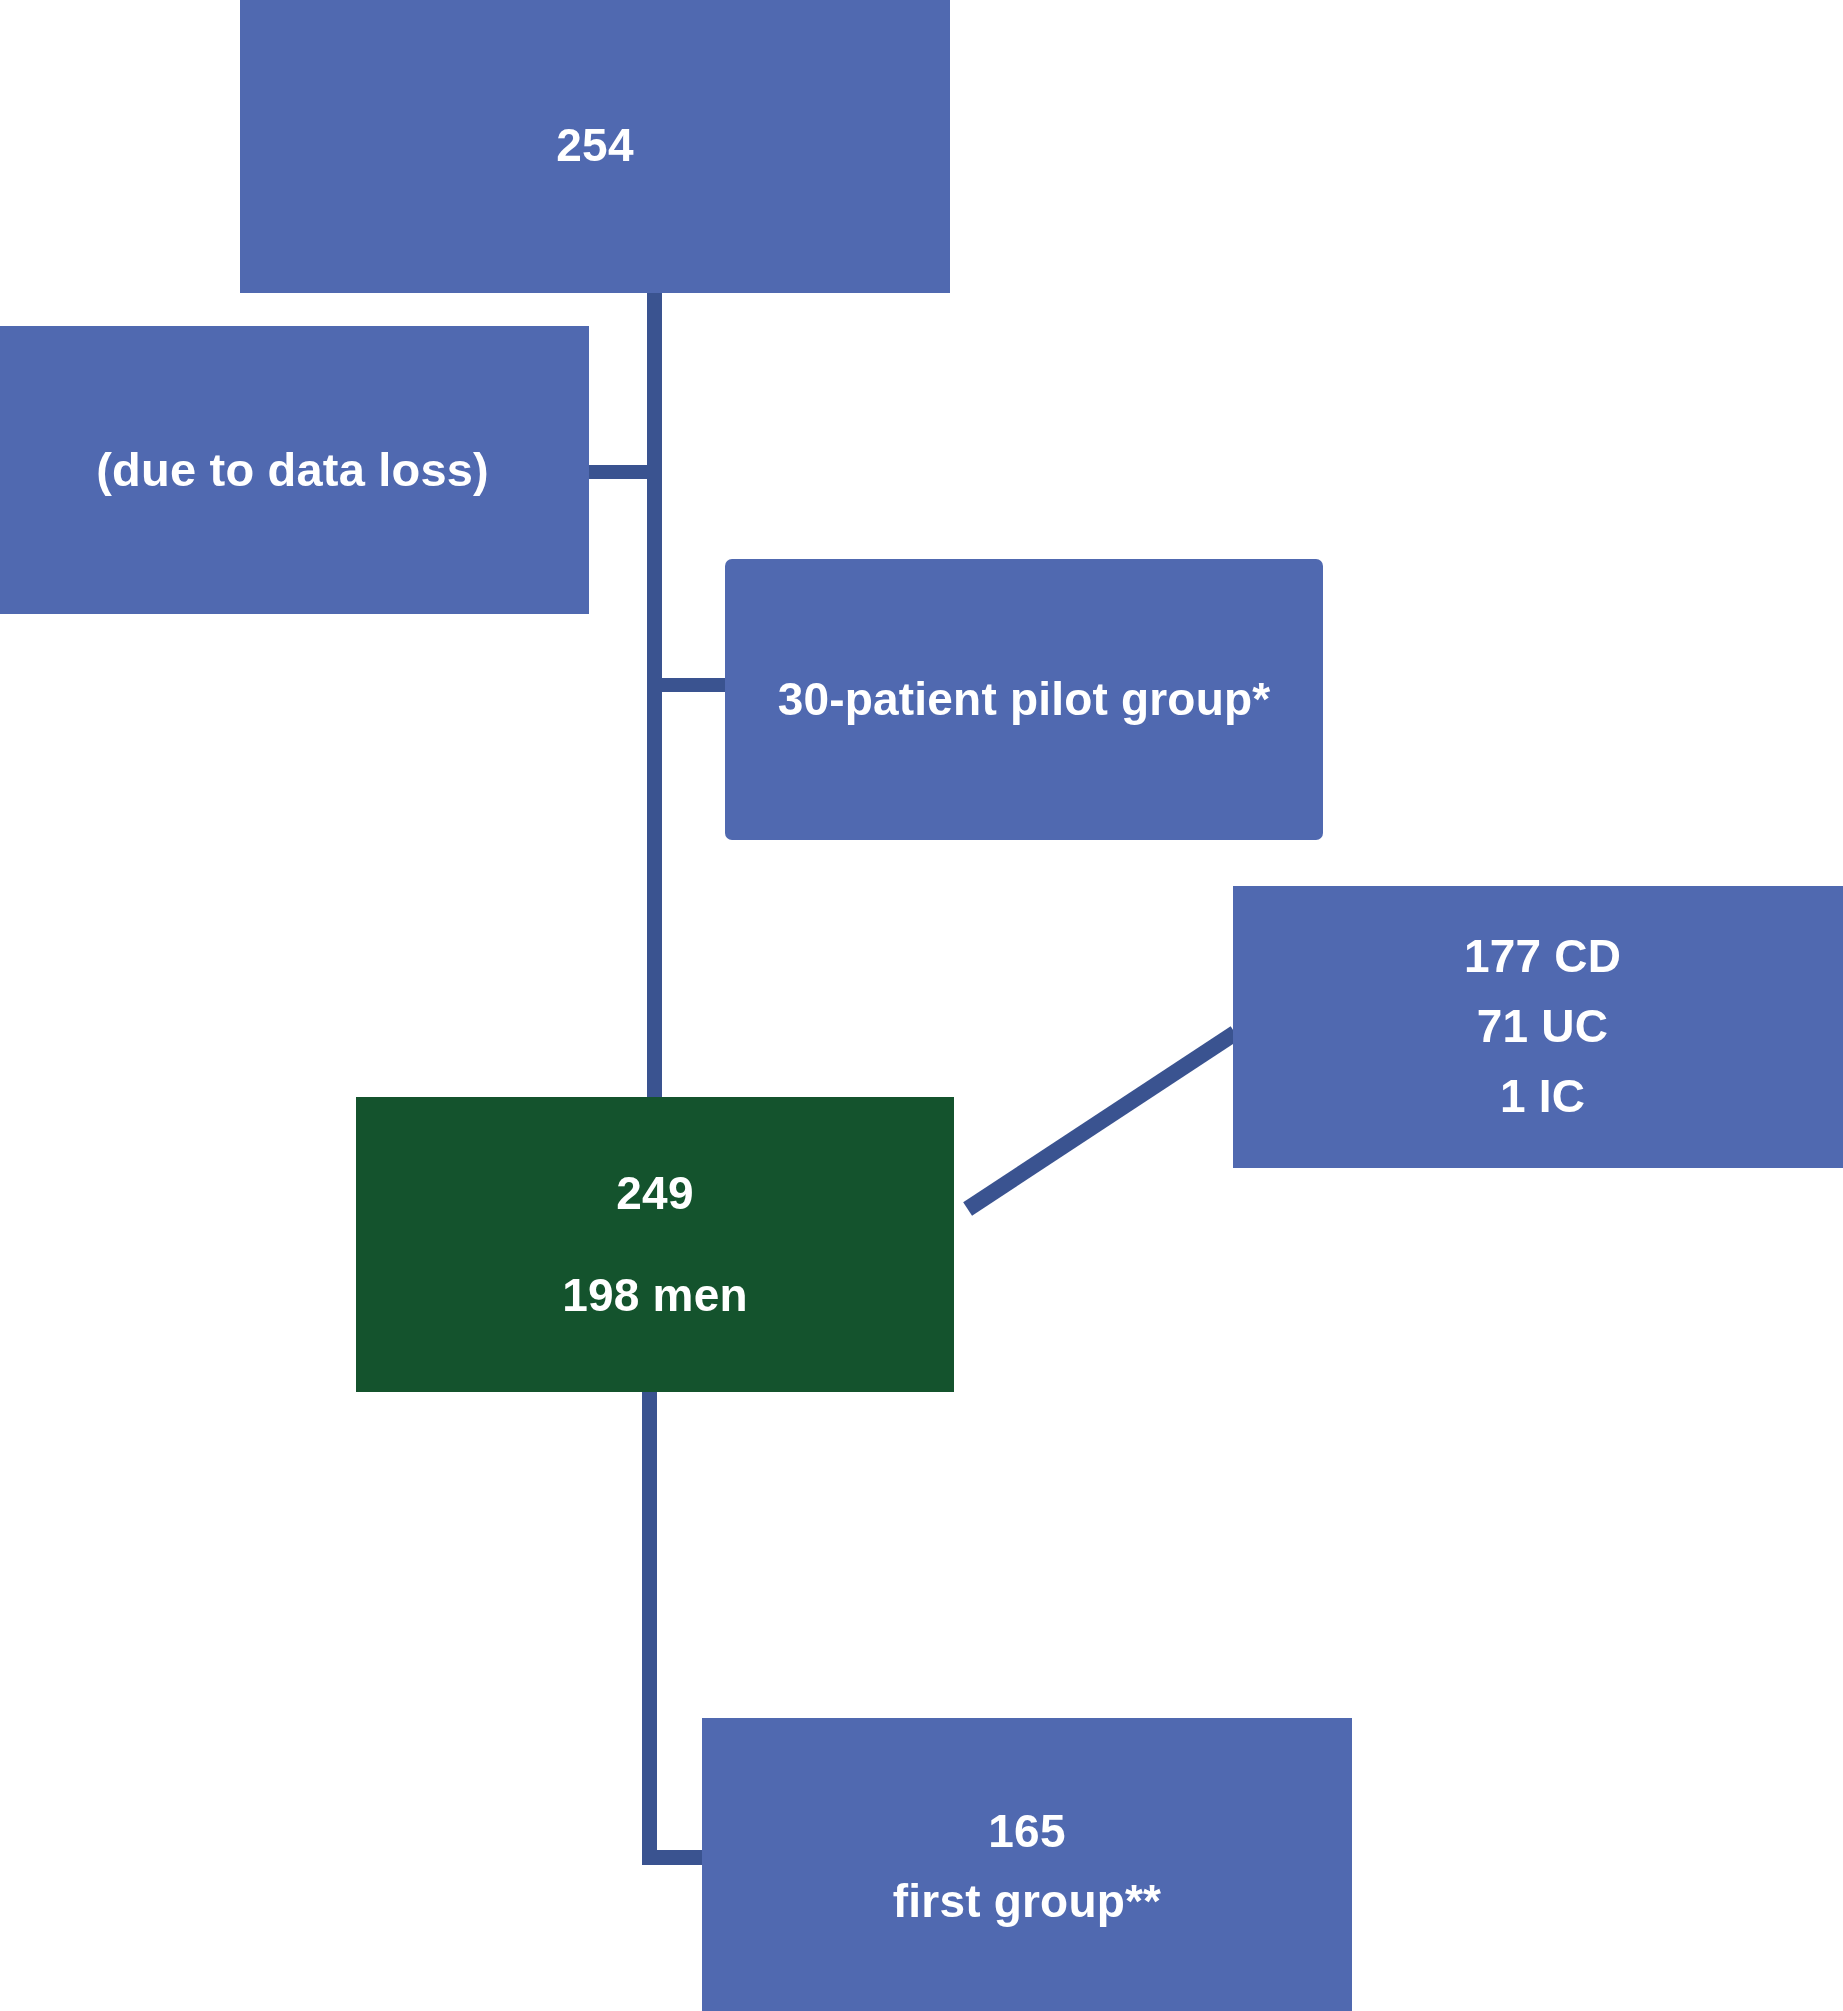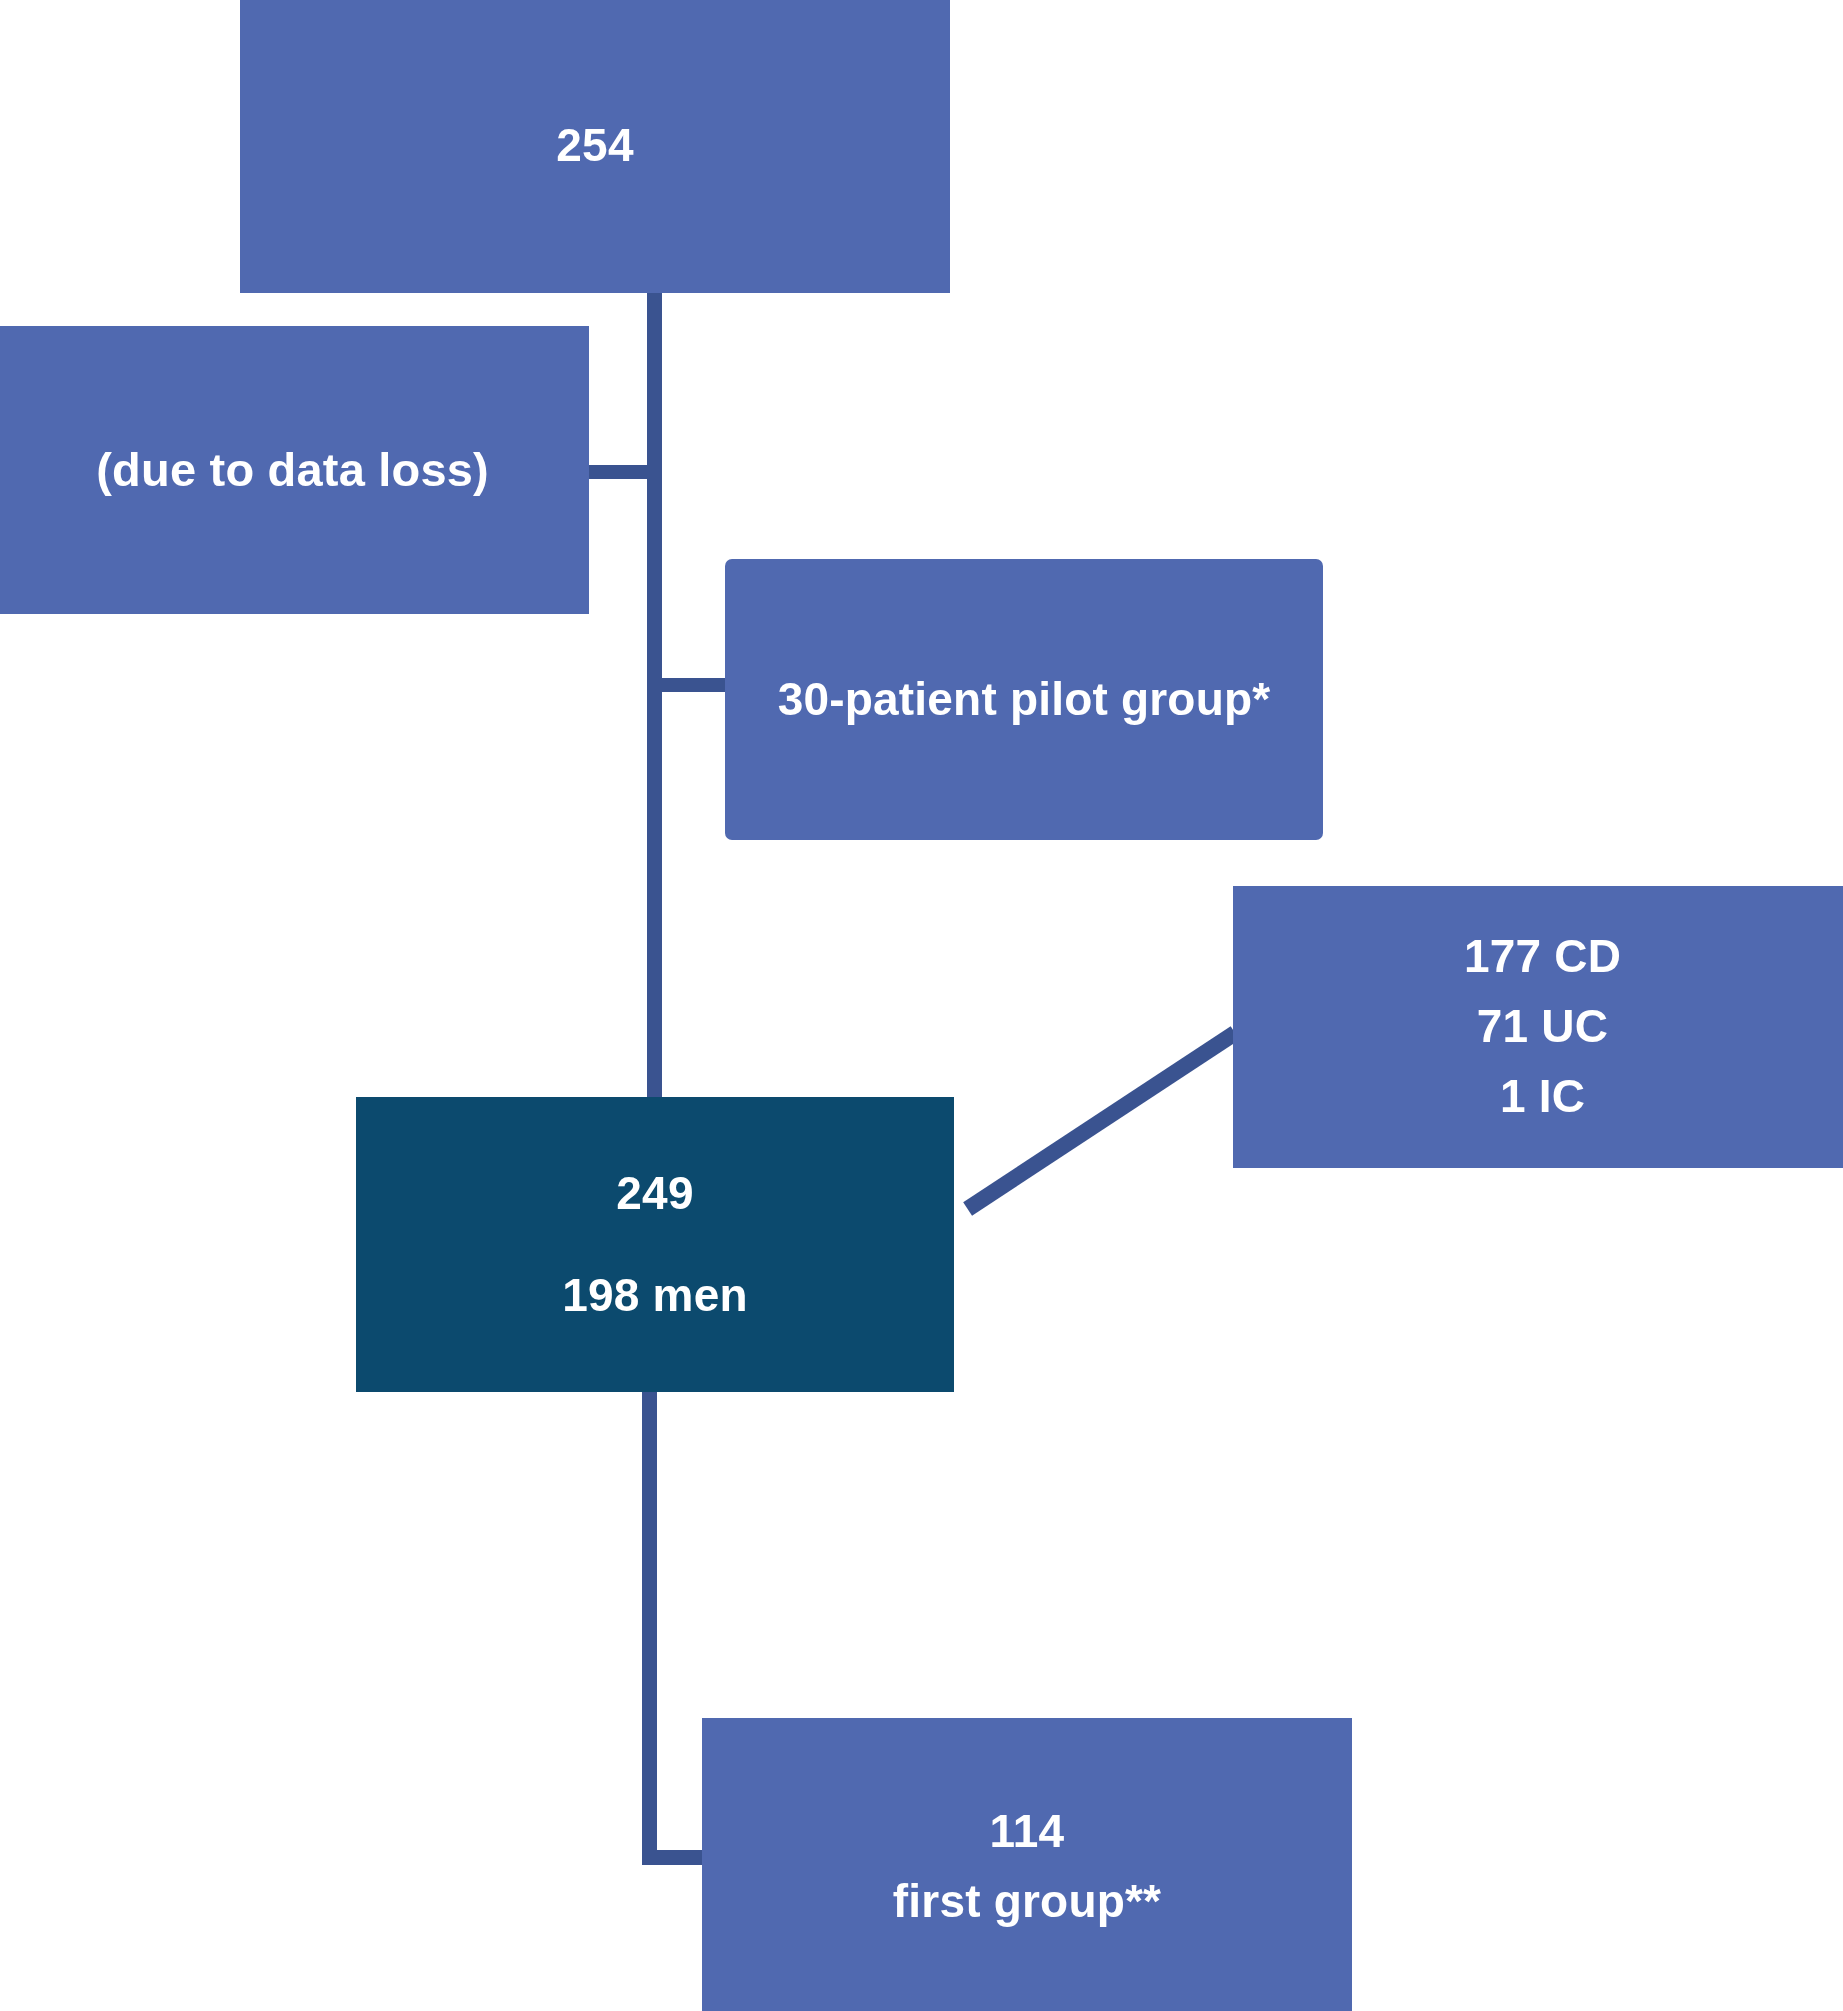--- a/index.html
+++ b/index.html
@@ -123,24 +123,24 @@
   <div class="node" id="node-pilot-group" style="background:#5069B0;">
     <span class="line">30-patient pilot group*</span>
   </div>
 
   <div class="node" id="node-diagnosis-breakdown" style="background:#5069B0;">
     <span class="line">177 CD</span>
     <span class="line">71 UC</span>
     <span class="line">1 IC</span>
   </div>
 
-  <div class="node" id="node-included-cohort" style="background:#0c4a6e;gap:32px;">
+  <div class="node" id="node-included-cohort" style="background:#14532d;gap:32px;">
     <span class="line">249</span>
     <span class="line">198 men</span>
   </div>
 
   <div class="node" id="node-repeat-group" style="background:#5069B0;">
-    <span class="line">114</span>
+    <span class="line">165</span>
     <span class="line">first group**</span>
   </div>
 
 </div>
 
 
 </body></html>

